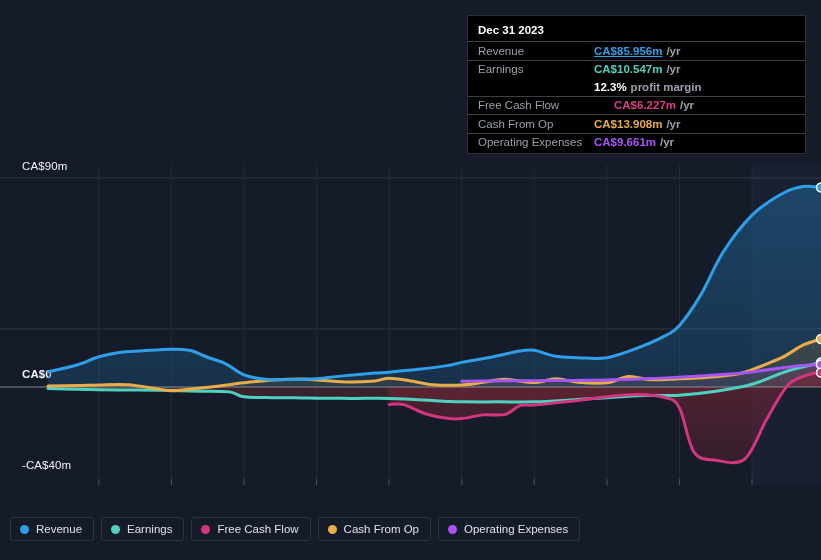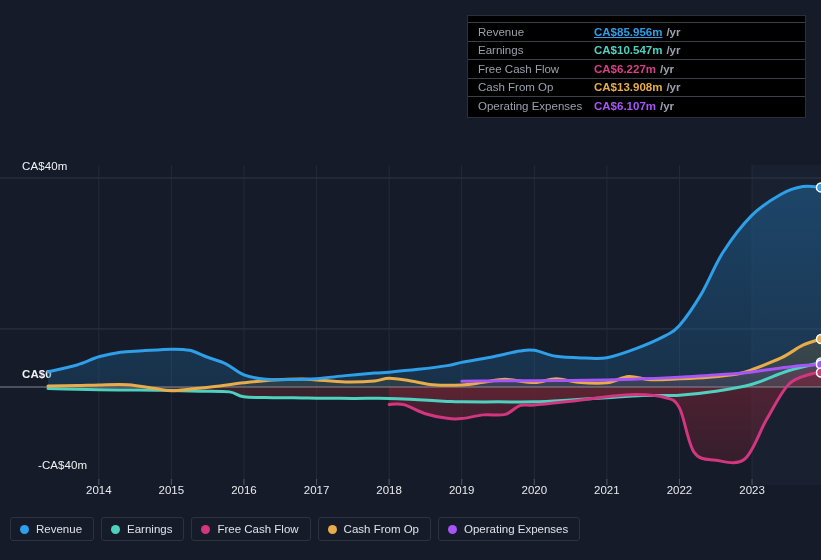--- a/index.html
+++ b/index.html
@@ -31,21 +31,21 @@
   
   .y-label {
     position: absolute;
     color: #f0f2f5;
     font-size: 11.5px;
     letter-spacing: 0.1px;
     white-space: nowrap;
   }
   #y-label-top   { left: 22px; top: 160px; }
   #y-label-zero  { left: 22px; top: 368px; font-weight: bold; }
-  #y-label-bottom{ left: 38px; top: 459px; }
+  #y-label-bottom{ left: 22px; top: 459px; }
 
   
   #x-axis {
     position: absolute;
     left: 0;
     top: 484px;
     width: 821px;
     height: 20px;
   }
   .x-label {
@@ -131,21 +131,21 @@
     color: #dfe2e8;
     font-size: 11.5px;
     white-space: nowrap;
   }
 </style>
 </head>
 <body>
 
 <div id="app">
 
-  <div class="y-label" id="y-label-top">CA$40m</div>
+  <div class="y-label" id="y-label-top">CA$90m</div>
   <div class="y-label" id="y-label-zero">CA$0</div>
   <div class="y-label" id="y-label-bottom">-CA$40m</div>
 
   <div id="plot-area">
     <svg id="plot-svg" width="821" height="320" viewBox="0 0 821 320">
         <defs>
           <linearGradient id="gr0" x1="0" y1="0" x2="0" y2="1">
             <stop offset="0%" stop-color="rgba(31,92,140,0.62)"></stop>
             <stop offset="100%" stop-color="rgba(31,92,140,0.62)" stop-opacity="0.55"></stop>
           </linearGradient>
@@ -201,58 +201,52 @@
         <circle cx="821" cy="173.9718" r="4.5" fill="#e8ac4a" stroke="#ffffff" stroke-width="1.5"></circle>
         <path d="M 461.72 216.19 C 466.56 216.16, 481.07 216.04, 490.75 215.96 C 500.43 215.88, 512.53 215.77, 519.78 215.73 C 527.04 215.69, 525.83 215.77, 534.30 215.73 C 542.77 215.69, 558.49 215.61, 570.59 215.50 C 582.69 215.38, 594.79 215.30, 606.88 215.03 C 618.98 214.76, 631.08 214.34, 643.17 213.87 C 655.27 213.41, 668.58 212.83, 679.46 212.25 C 690.35 211.67, 698.82 211.01, 708.50 210.39 C 718.18 209.77, 730.27 209.11, 737.53 208.53 C 744.79 207.95, 744.79 207.83, 752.05 206.91 C 759.31 205.98, 772.61 204.04, 781.08 202.96 C 789.55 201.87, 796.20 200.97, 802.85 200.40 C 809.51 199.84, 817.98 199.70, 821.00 199.57" fill="none" stroke="#a855f7" stroke-width="3" stroke-linecap="round" stroke-linejoin="round"></path>
         <circle cx="821" cy="199.56501111111112" r="4.5" fill="#a855f7" stroke="#ffffff" stroke-width="1.5"></circle>
         <path d="M 389.14 239.42 C 391.56 239.46, 397.60 238.10, 403.65 239.65 C 409.70 241.20, 418.17 246.42, 425.43 248.71 C 432.69 250.99, 441.15 252.54, 447.20 253.35 C 453.25 254.16, 455.67 254.16, 461.72 253.58 C 467.77 253.00, 476.23 250.56, 483.49 249.87 C 490.75 249.17, 499.22 250.95, 505.27 249.40 C 511.32 247.85, 514.95 242.13, 519.78 240.58 C 524.62 239.03, 527.04 240.69, 534.30 240.11 C 541.56 239.53, 553.66 238.18, 563.33 237.09 C 573.01 236.01, 585.11 234.50, 592.37 233.61 C 599.62 232.72, 599.62 232.45, 606.88 231.75 C 614.14 231.06, 626.24 229.31, 635.92 229.43 C 645.59 229.55, 657.69 230.21, 664.95 232.45 C 672.21 234.69, 674.63 233.80, 679.46 242.90 C 684.30 252.00, 687.93 278.31, 693.98 287.02 C 700.03 295.73, 707.29 293.99, 715.76 295.15 C 724.22 296.31, 736.32 300.76, 744.79 293.99 C 753.26 287.22, 759.31 266.90, 766.56 254.51 C 773.82 242.13, 781.08 227.22, 788.34 219.68 C 795.60 212.13, 804.67 211.25, 810.11 209.23 C 815.56 207.20, 819.19 207.82, 821.00 207.54" fill="none" stroke="#d1367f" stroke-width="3" stroke-linecap="round" stroke-linejoin="round"></path>
         <circle cx="821" cy="207.53952222222222" r="4.5" fill="#d1367f" stroke="#ffffff" stroke-width="1.5"></circle>
         <path d="M 48.00 206.91 C 52.84 205.74, 68.56 202.45, 77.03 199.94 C 85.50 197.42, 91.55 193.94, 98.81 191.81 C 106.07 189.68, 113.32 188.17, 120.58 187.17 C 127.84 186.16, 133.89 186.28, 142.36 185.77 C 150.82 185.27, 163.53 184.23, 171.39 184.15 C 179.25 184.07, 183.49 183.95, 189.54 185.31 C 195.58 186.66, 201.63 190.03, 207.68 192.28 C 213.73 194.52, 219.78 195.84, 225.83 198.78 C 231.87 201.72, 237.32 207.33, 243.97 209.92 C 250.63 212.52, 258.49 213.56, 265.75 214.34 C 273.00 215.11, 279.05 214.69, 287.52 214.57 C 295.99 214.45, 306.88 214.30, 316.55 213.64 C 326.23 212.98, 335.91 211.55, 345.59 210.62 C 355.26 209.69, 367.36 208.65, 374.62 208.07 C 381.88 207.49, 381.88 207.76, 389.14 207.14 C 396.39 206.52, 408.49 205.43, 418.17 204.35 C 427.85 203.27, 439.94 201.80, 447.20 200.64 C 454.46 199.47, 454.46 198.78, 461.72 197.38 C 468.98 195.99, 481.07 194.17, 490.75 192.28 C 500.43 190.38, 512.53 187.17, 519.78 186.01 C 527.04 184.84, 528.25 184.42, 534.30 185.31 C 540.35 186.20, 547.61 190.07, 556.08 191.35 C 564.54 192.62, 576.64 192.74, 585.11 192.97 C 593.58 193.20, 598.41 194.29, 606.88 192.74 C 615.35 191.19, 626.24 187.32, 635.92 183.68 C 645.59 180.05, 657.69 174.78, 664.95 170.91 C 672.21 167.04, 673.42 167.43, 679.46 160.46 C 685.51 153.49, 693.98 141.30, 701.24 129.11 C 708.50 116.92, 714.55 100.47, 723.01 87.31 C 731.48 74.15, 742.37 59.83, 752.05 50.16 C 761.72 40.48, 772.61 34.02, 781.08 29.26 C 789.55 24.49, 796.20 22.74, 802.85 21.59 C 809.51 20.45, 817.98 22.26, 821.00 22.39" fill="none" stroke="#2e9fe8" stroke-width="3" stroke-linecap="round" stroke-linejoin="round"></path>
         <circle cx="821" cy="22.39106666666666" r="4.5" fill="#2e9fe8" stroke="#ffffff" stroke-width="1.5"></circle>
       </svg>
   </div>
 
-  <div id="x-axis">
-      <div class="x-label" style="left: 98.8075px;">2014</div>
-      <div class="x-label" style="left: 171.39px;">2015</div>
-      <div class="x-label" style="left: 243.972px;">2016</div>
-      <div class="x-label" style="left: 316.554px;">2017</div>
-      <div class="x-label" style="left: 389.136px;">2018</div>
-      <div class="x-label" style="left: 461.718px;">2019</div>
-      <div class="x-label" style="left: 534.3px;">2020</div>
-      <div class="x-label" style="left: 606.883px;">2021</div>
-      <div class="x-label" style="left: 679.465px;">2022</div>
-      <div class="x-label" style="left: 752.047px;">2023</div>
-    </div>
 
   <div id="tooltip">
+    <div id="tooltip-date">Dec 31 2023</div>
     <div id="tooltip-rows">
         <div class="tt-row">
           <span class="tt-name">Revenue</span>
           <span class="tt-val" style="color: rgb(46, 159, 232); text-decoration: underline;">CA$85.956m</span>
           <span class="tt-unit">/yr</span>
         </div>
         <div class="tt-row">
           <span class="tt-name">Earnings</span>
           <span class="tt-val" style="color: rgb(79, 209, 192);">CA$10.547m</span>
           <span class="tt-unit">/yr</span>
         </div>
+        <div class="tt-row no-rule">
+          <span class="tt-name"></span>
+          <span class="tt-margin-val" style="color: rgb(255, 255, 255);">12.3%</span>
+          <span class="tt-unit">profit margin</span>
+        </div>
         <div class="tt-row">
           <span class="tt-name">Free Cash Flow</span>
-          <span class="tt-val" style="color: rgb(216, 63, 134);">CA$6.227m</span>
+          <span class="tt-val" style="color: rgb(216, 63, 134); margin-left: 20px;">CA$6.227m</span>
           <span class="tt-unit">/yr</span>
         </div>
         <div class="tt-row">
           <span class="tt-name">Cash From Op</span>
           <span class="tt-val" style="color: rgb(232, 172, 74);">CA$13.908m</span>
           <span class="tt-unit">/yr</span>
         </div>
         <div class="tt-row">
           <span class="tt-name">Operating Expenses</span>
-          <span class="tt-val" style="color: rgb(168, 85, 247);">CA$6.107m</span>
+          <span class="tt-val" style="color: rgb(168, 85, 247);">CA$9.661m</span>
           <span class="tt-unit">/yr</span>
         </div>
       </div>
   </div>
 
   <div id="legend">
       <div class="legend-item">
         <span class="legend-dot" style="background: rgb(46, 159, 232);"></span>
         <span class="legend-label">Revenue</span>
       </div>

